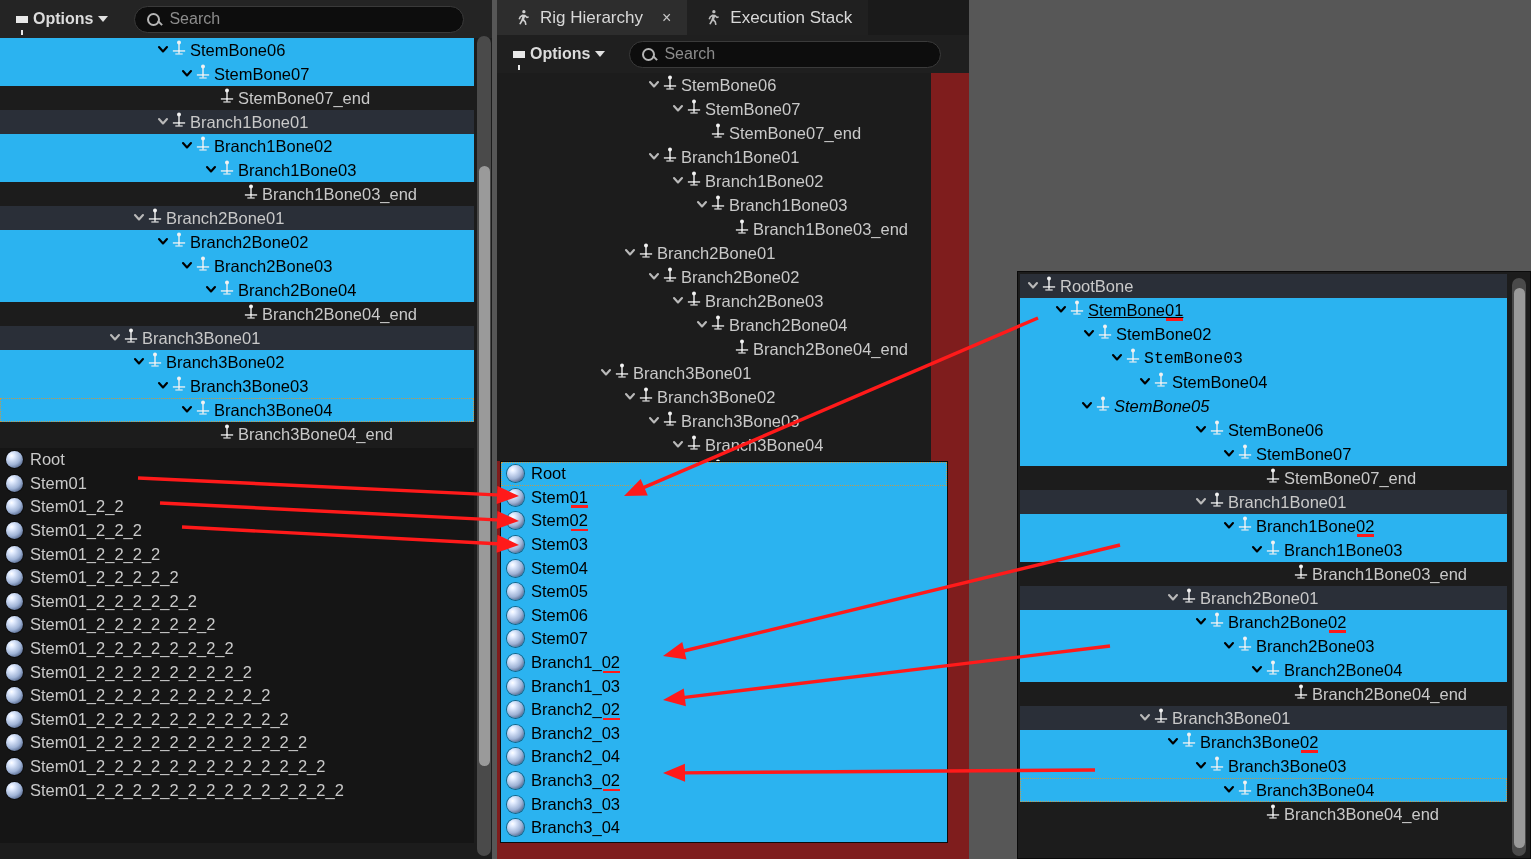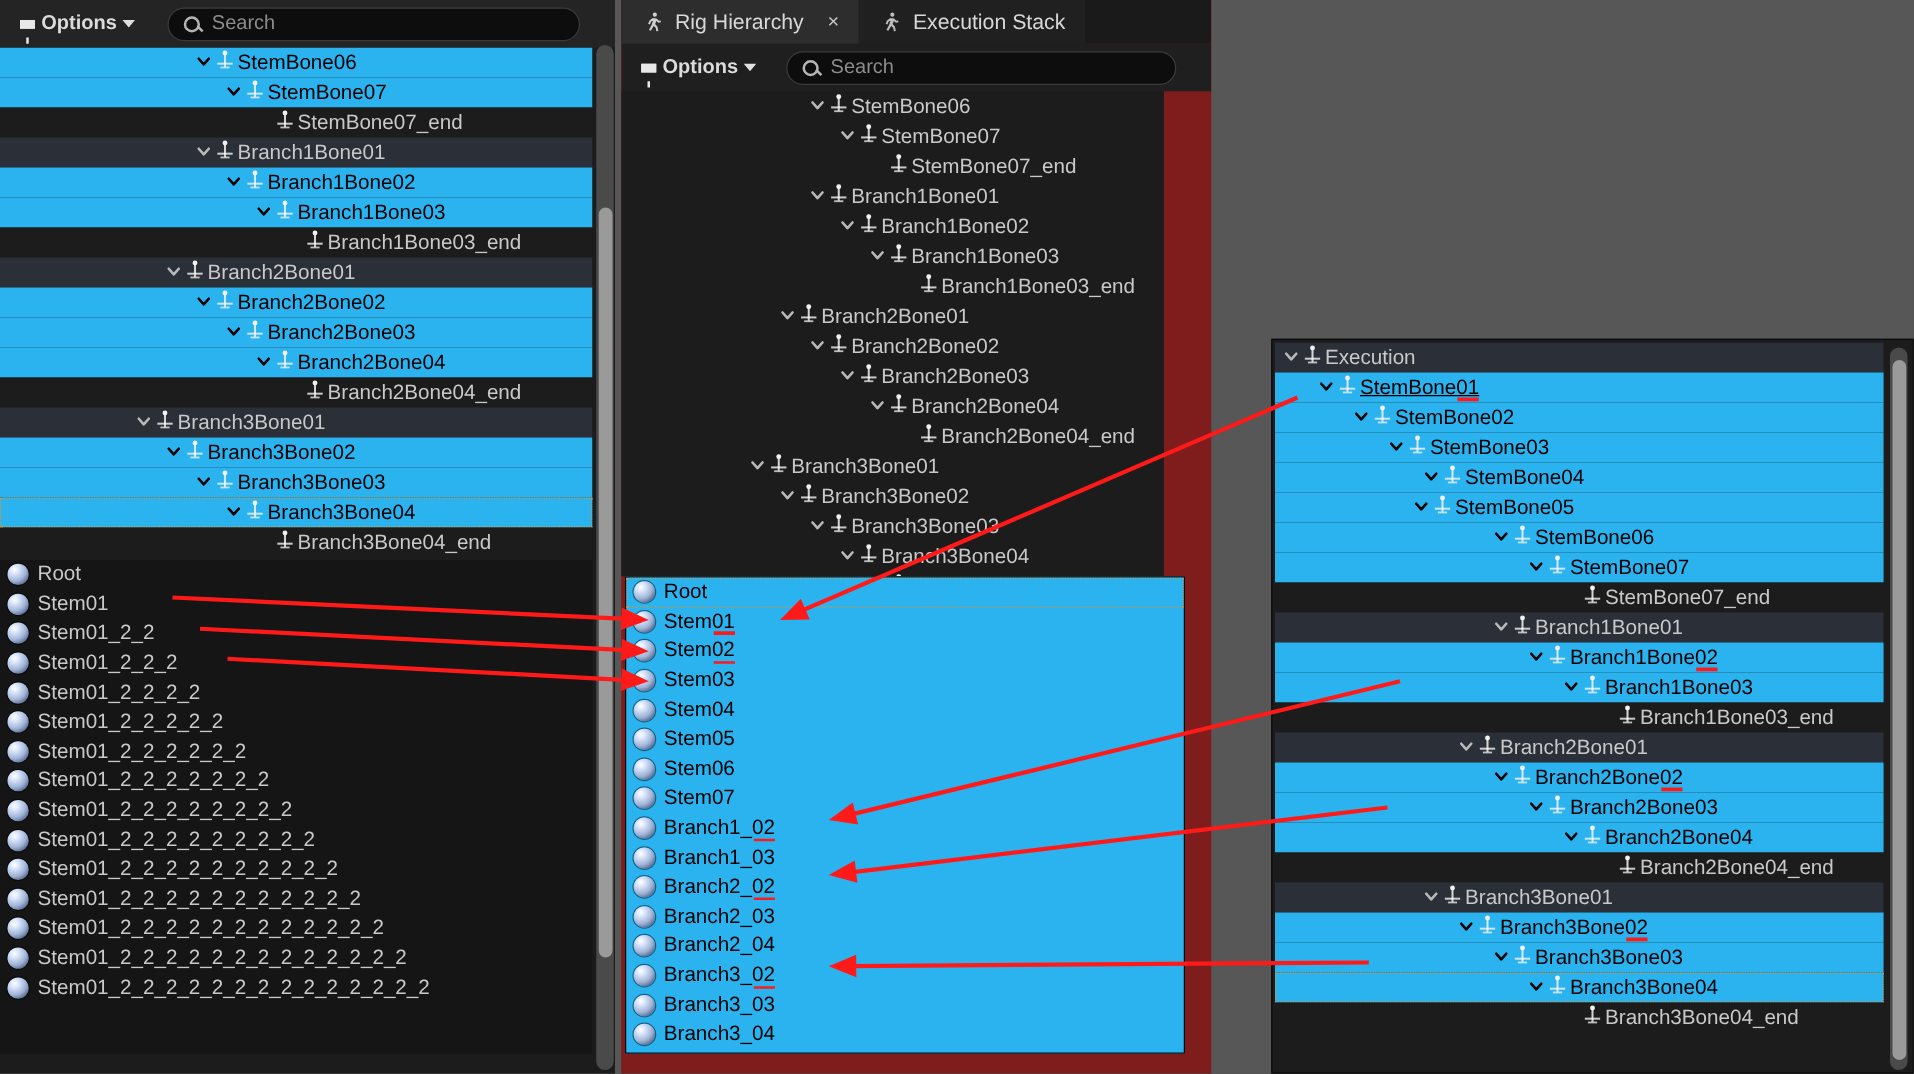--- a/index.html
+++ b/index.html
@@ -3,21 +3,21 @@
 <meta charset="utf-8">
 <title>Rig Hierarchy</title>
 <style>
   * { box-sizing: border-box; margin:0; padding:0; }
   html,body{
     width:1531px; height:859px;
     background:#575757;
     font-family:"Liberation Sans", sans-serif;
     overflow:hidden;
   }
-  #root{ position:relative; width:1531px; height:724px;text-align:center; }
+  #root{ position:relative; width:1531px; height:724px; }
 
   
   .panel{ position:absolute; background:#1c1c1c; overflow:hidden; }
 
   .toolbar{
     height:38px; background:#242424;
     display:flex; align-items:center; gap:8px; padding:0 10px;
   }
   .options-btn{
     display:flex; align-items:center; gap:5px;
@@ -710,21 +710,21 @@
           <span class="chev"><svg viewBox="0 0 12 12" width="12" height="12">
               <path d="M2 4 L6 8.5 L10 4" fill="none" stroke="#b9b9b9" stroke-width="2.1" stroke-linecap="round" stroke-linejoin="round"></path>
             </svg></span>
           <span class="bone"><svg viewBox="0 0 22 22" width="18" height="18">
               <circle cx="11" cy="4.2" r="2.4" fill="#f2f2f2"></circle>
               <rect x="10" y="6" width="2" height="9" fill="#f2f2f2" opacity=".85"></rect>
               <rect x="3.5" y="13.6" width="15" height="2" fill="#f2f2f2" opacity=".8"></rect>
               <rect x="10" y="14" width="2" height="4" fill="#f2f2f2" opacity=".8"></rect>
               <rect x="6.5" y="17.4" width="9" height="1.8" fill="#f2f2f2" opacity=".75"></rect>
             </svg></span>
-          <span class="rowlabel">Execution</span>
+          <span class="rowlabel">RootBone</span>
         </div>
         <div class="row sel" style="padding-left: 34px; text-decoration: underline;">
           <span class="chev"><svg viewBox="0 0 12 12" width="12" height="12">
               <path d="M2 4 L6 8.5 L10 4" fill="none" stroke="#000" stroke-width="2.1" stroke-linecap="round" stroke-linejoin="round"></path>
             </svg></span>
           <span class="bone"><svg viewBox="0 0 22 22" width="18" height="18">
               <circle cx="11" cy="4.2" r="2.4" fill="#f2f2f2"></circle>
               <rect x="10" y="6" width="2" height="9" fill="#f2f2f2" opacity=".85"></rect>
               <rect x="3.5" y="13.6" width="15" height="2" fill="#f2f2f2" opacity=".8"></rect>
               <rect x="10" y="14" width="2" height="4" fill="#f2f2f2" opacity=".8"></rect>
@@ -738,21 +738,21 @@
             </svg></span>
           <span class="bone"><svg viewBox="0 0 22 22" width="18" height="18">
               <circle cx="11" cy="4.2" r="2.4" fill="#f2f2f2"></circle>
               <rect x="10" y="6" width="2" height="9" fill="#f2f2f2" opacity=".85"></rect>
               <rect x="3.5" y="13.6" width="15" height="2" fill="#f2f2f2" opacity=".8"></rect>
               <rect x="10" y="14" width="2" height="4" fill="#f2f2f2" opacity=".8"></rect>
               <rect x="6.5" y="17.4" width="9" height="1.8" fill="#f2f2f2" opacity=".75"></rect>
             </svg></span>
           <span class="rowlabel">StemBone02</span>
         </div>
-        <div class="row sel" style="padding-left: 90px;">
+        <div class="row sel" style="padding-left: 90px; font-family: Liberation Mono, monospace;">
           <span class="chev"><svg viewBox="0 0 12 12" width="12" height="12">
               <path d="M2 4 L6 8.5 L10 4" fill="none" stroke="#000" stroke-width="2.1" stroke-linecap="round" stroke-linejoin="round"></path>
             </svg></span>
           <span class="bone"><svg viewBox="0 0 22 22" width="18" height="18">
               <circle cx="11" cy="4.2" r="2.4" fill="#f2f2f2"></circle>
               <rect x="10" y="6" width="2" height="9" fill="#f2f2f2" opacity=".85"></rect>
               <rect x="3.5" y="13.6" width="15" height="2" fill="#f2f2f2" opacity=".8"></rect>
               <rect x="10" y="14" width="2" height="4" fill="#f2f2f2" opacity=".8"></rect>
               <rect x="6.5" y="17.4" width="9" height="1.8" fill="#f2f2f2" opacity=".75"></rect>
             </svg></span>
@@ -764,21 +764,21 @@
             </svg></span>
           <span class="bone"><svg viewBox="0 0 22 22" width="18" height="18">
               <circle cx="11" cy="4.2" r="2.4" fill="#f2f2f2"></circle>
               <rect x="10" y="6" width="2" height="9" fill="#f2f2f2" opacity=".85"></rect>
               <rect x="3.5" y="13.6" width="15" height="2" fill="#f2f2f2" opacity=".8"></rect>
               <rect x="10" y="14" width="2" height="4" fill="#f2f2f2" opacity=".8"></rect>
               <rect x="6.5" y="17.4" width="9" height="1.8" fill="#f2f2f2" opacity=".75"></rect>
             </svg></span>
           <span class="rowlabel">StemBone04</span>
         </div>
-        <div class="row sel" style="padding-left: 110px;">
+        <div class="row sel" style="padding-left: 60px; font-style: italic;">
           <span class="chev"><svg viewBox="0 0 12 12" width="12" height="12">
               <path d="M2 4 L6 8.5 L10 4" fill="none" stroke="#000" stroke-width="2.1" stroke-linecap="round" stroke-linejoin="round"></path>
             </svg></span>
           <span class="bone"><svg viewBox="0 0 22 22" width="18" height="18">
               <circle cx="11" cy="4.2" r="2.4" fill="#f2f2f2"></circle>
               <rect x="10" y="6" width="2" height="9" fill="#f2f2f2" opacity=".85"></rect>
               <rect x="3.5" y="13.6" width="15" height="2" fill="#f2f2f2" opacity=".8"></rect>
               <rect x="10" y="14" width="2" height="4" fill="#f2f2f2" opacity=".8"></rect>
               <rect x="6.5" y="17.4" width="9" height="1.8" fill="#f2f2f2" opacity=".75"></rect>
             </svg></span>

